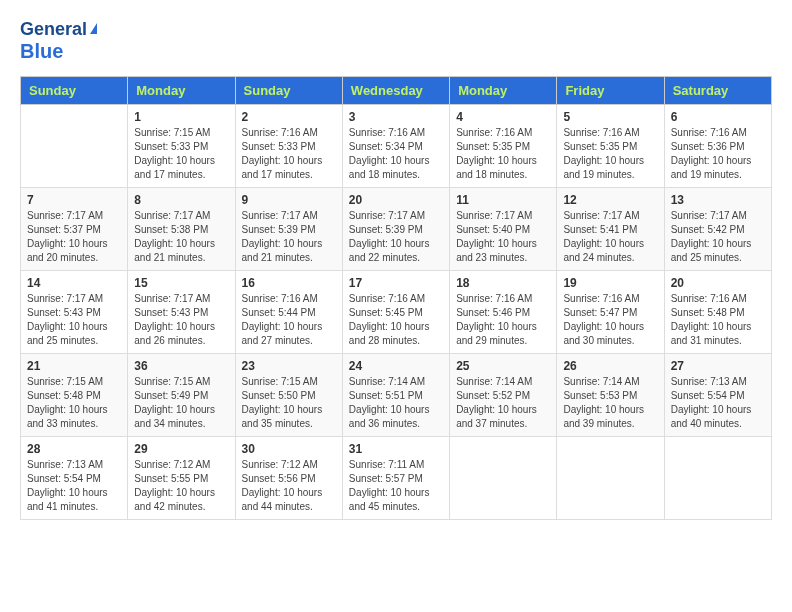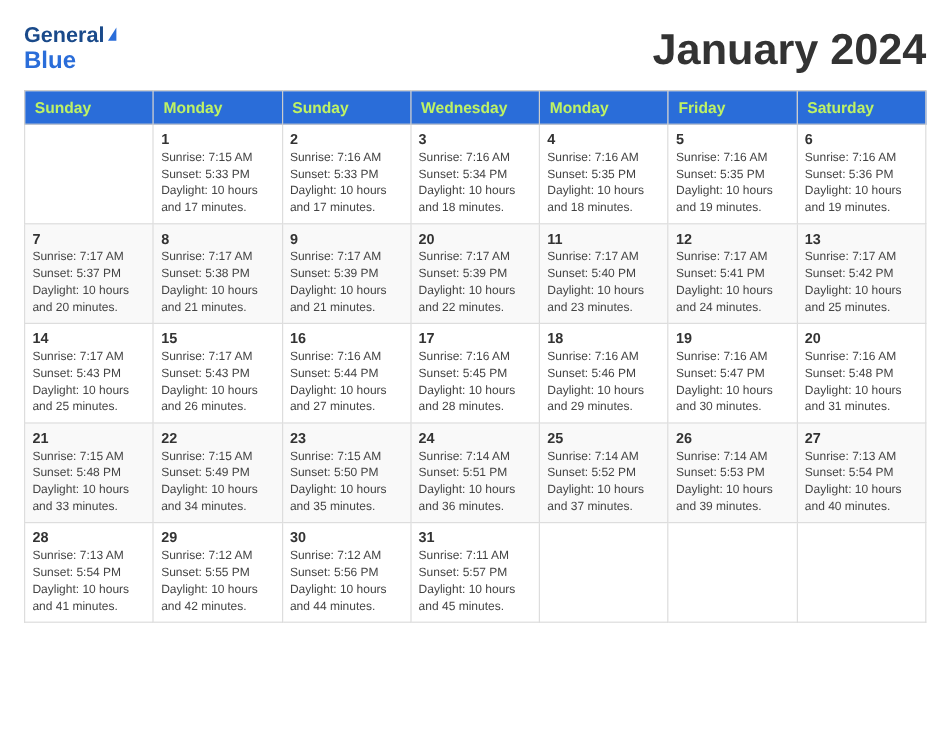--- a/index.html
+++ b/index.html
@@ -83,21 +83,20 @@
   <div class="logo">
     <div style="display:flex; align-items:center;">
       <span style="color:#1a4a8a; font-size:18px; font-weight:bold;">General</span>
       <span style="display:inline-block; width:0; height:0; border-left:7px solid transparent; border-right:0; border-bottom:11px solid #2a6dd9; margin-left:3px; margin-bottom:2px;"></span>
     </div>
     <div>
       <span style="color:#2a6dd9; font-size:20px; font-weight:bold;">Blue</span>
     </div>
   </div>
   <div class="title-section">
-    <div class="month-title">January 2024</div>
   </div>
 </div>
 
 <table class="calendar-table">
   <thead>
     <tr id="weekday-header">
     <th>Sunday</th>
         <th>Monday</th>
         <th>Sunday</th>
         <th>Wednesday</th>
@@ -193,21 +192,21 @@
           <div class="day-number">20</div>
           <div class="day-info">Sunrise: 7:16 AM<br>Sunset: 5:48 PM<br>Daylight: 10 hours and 31 minutes.</div>
         </td>
       </tr>
       <tr>
         <td>
           <div class="day-number">21</div>
           <div class="day-info">Sunrise: 7:15 AM<br>Sunset: 5:48 PM<br>Daylight: 10 hours and 33 minutes.</div>
         </td>
         <td>
-          <div class="day-number">22</div>
+          <div class="day-number">36</div>
           <div class="day-info">Sunrise: 7:15 AM<br>Sunset: 5:49 PM<br>Daylight: 10 hours and 34 minutes.</div>
         </td>
         <td>
           <div class="day-number">23</div>
           <div class="day-info">Sunrise: 7:15 AM<br>Sunset: 5:50 PM<br>Daylight: 10 hours and 35 minutes.</div>
         </td>
         <td>
           <div class="day-number">24</div>
           <div class="day-info">Sunrise: 7:14 AM<br>Sunset: 5:51 PM<br>Daylight: 10 hours and 36 minutes.</div>
         </td>

